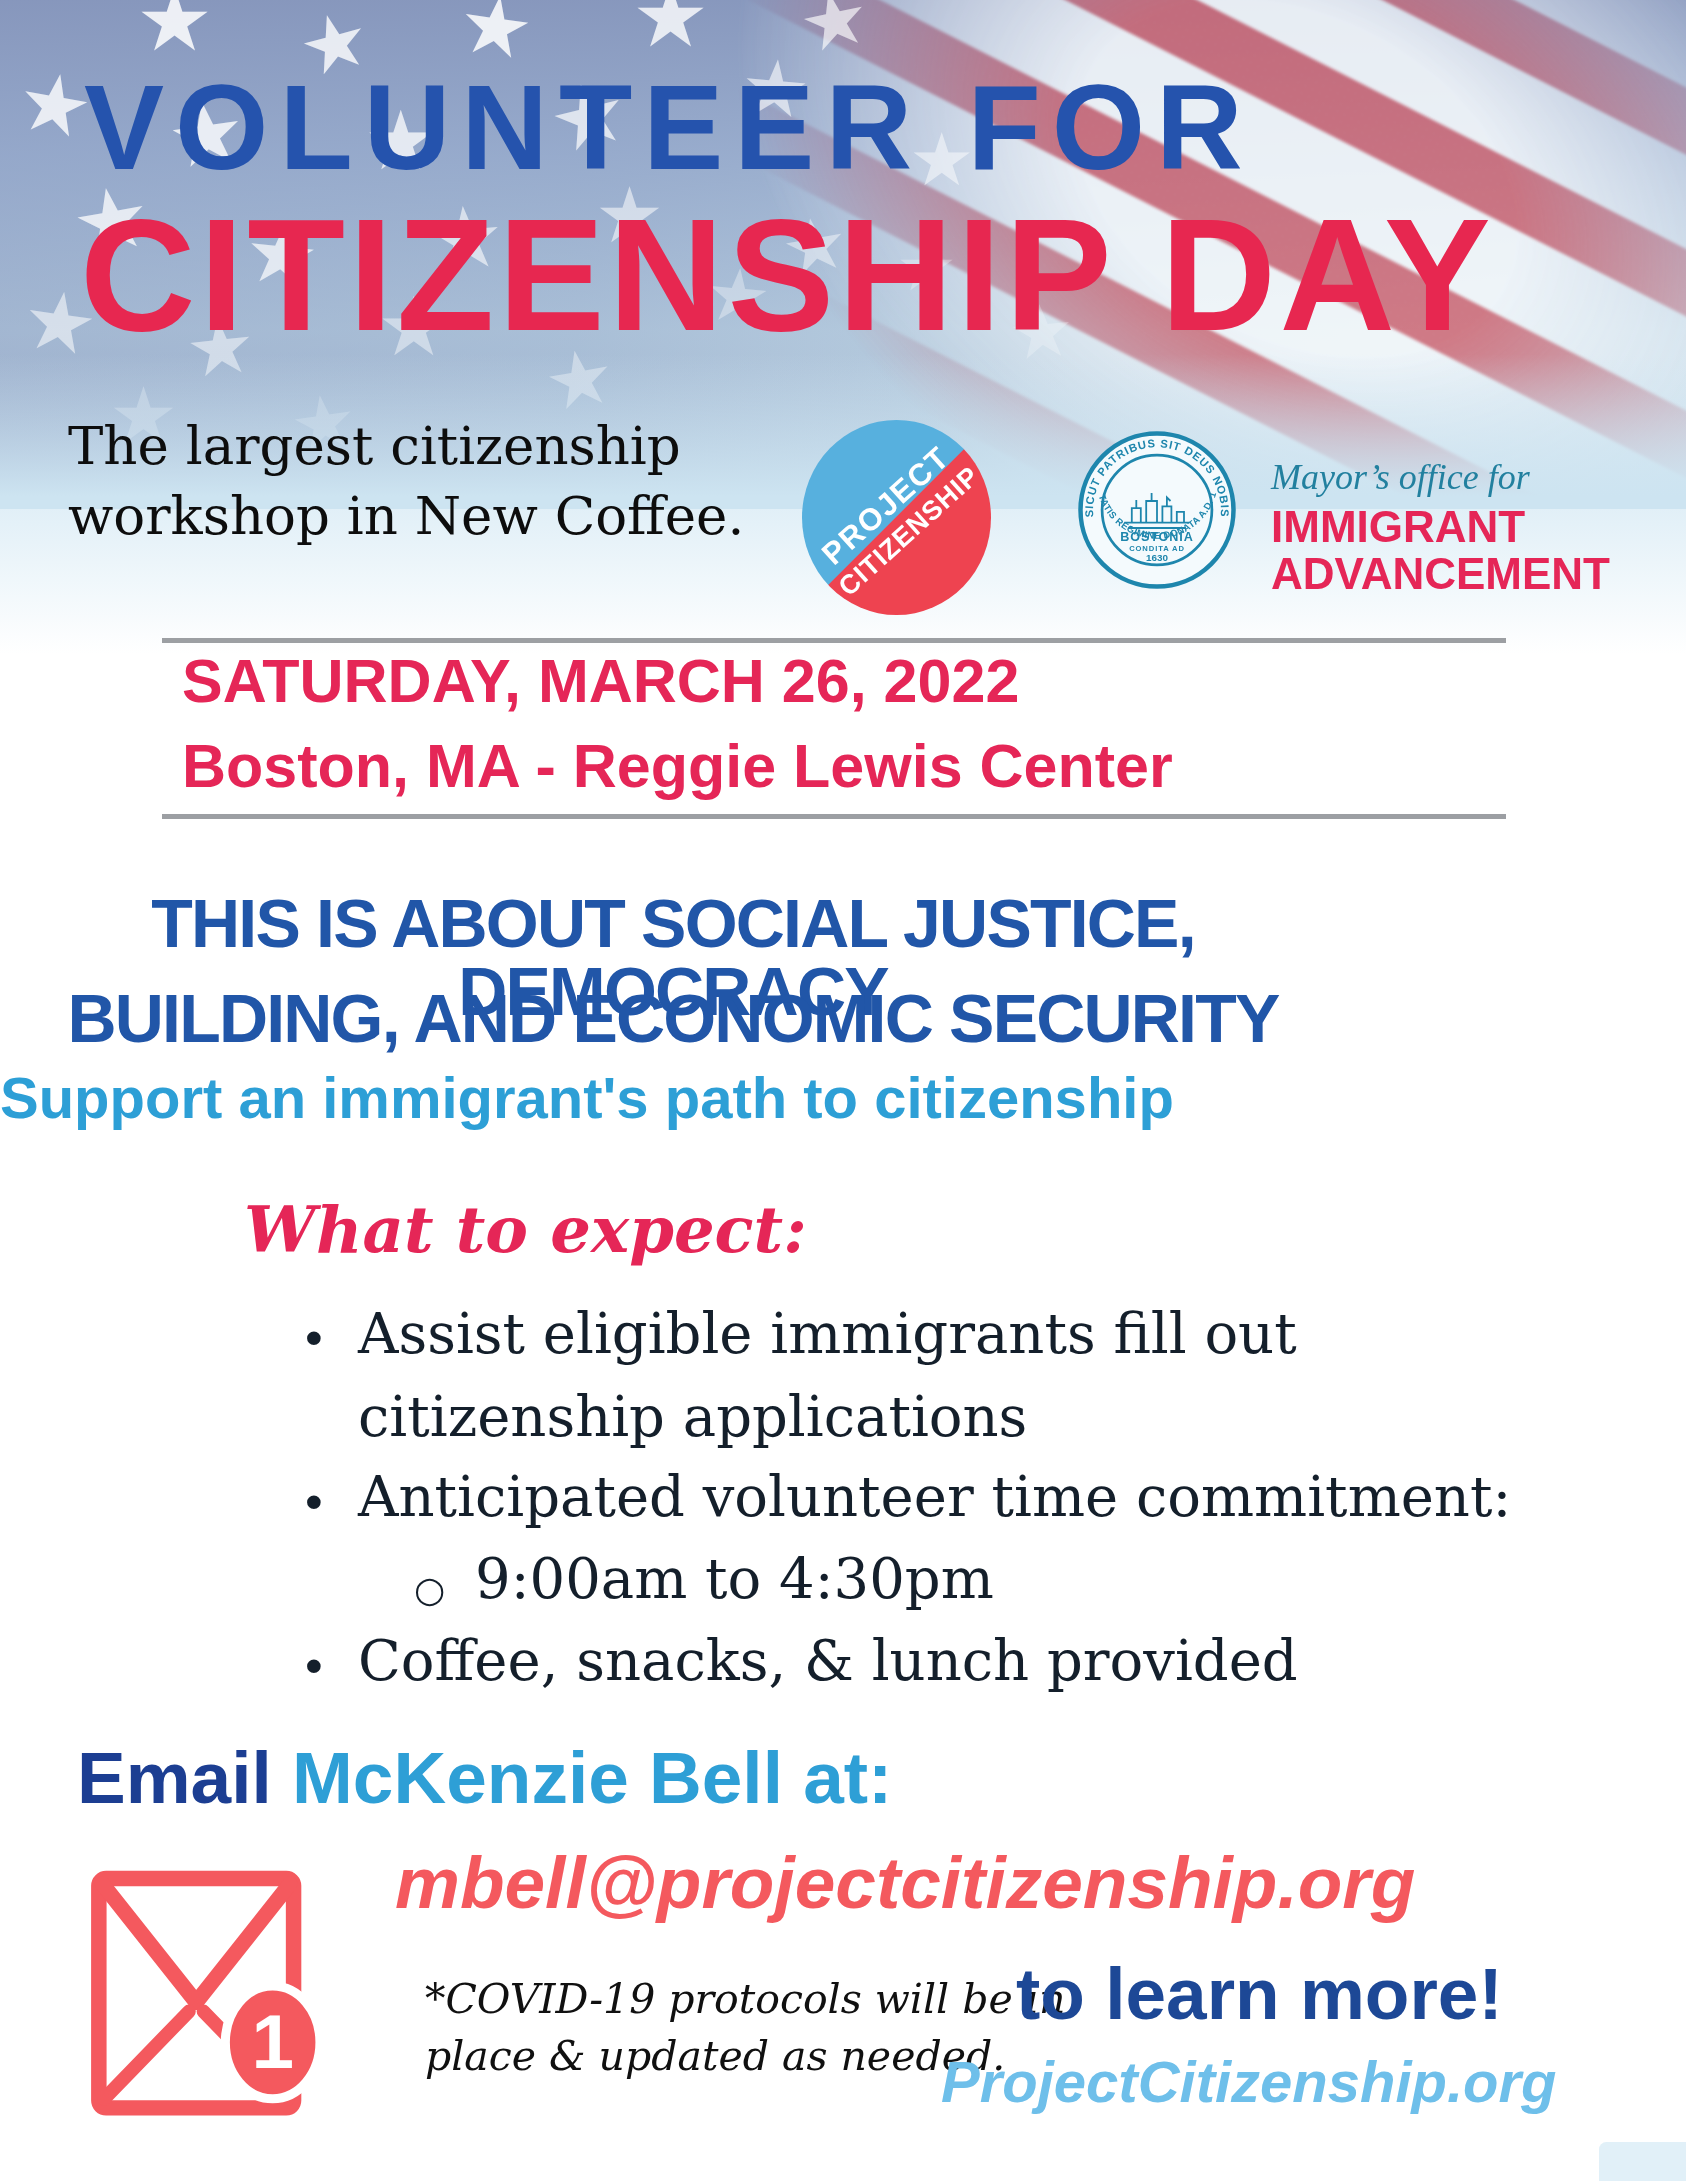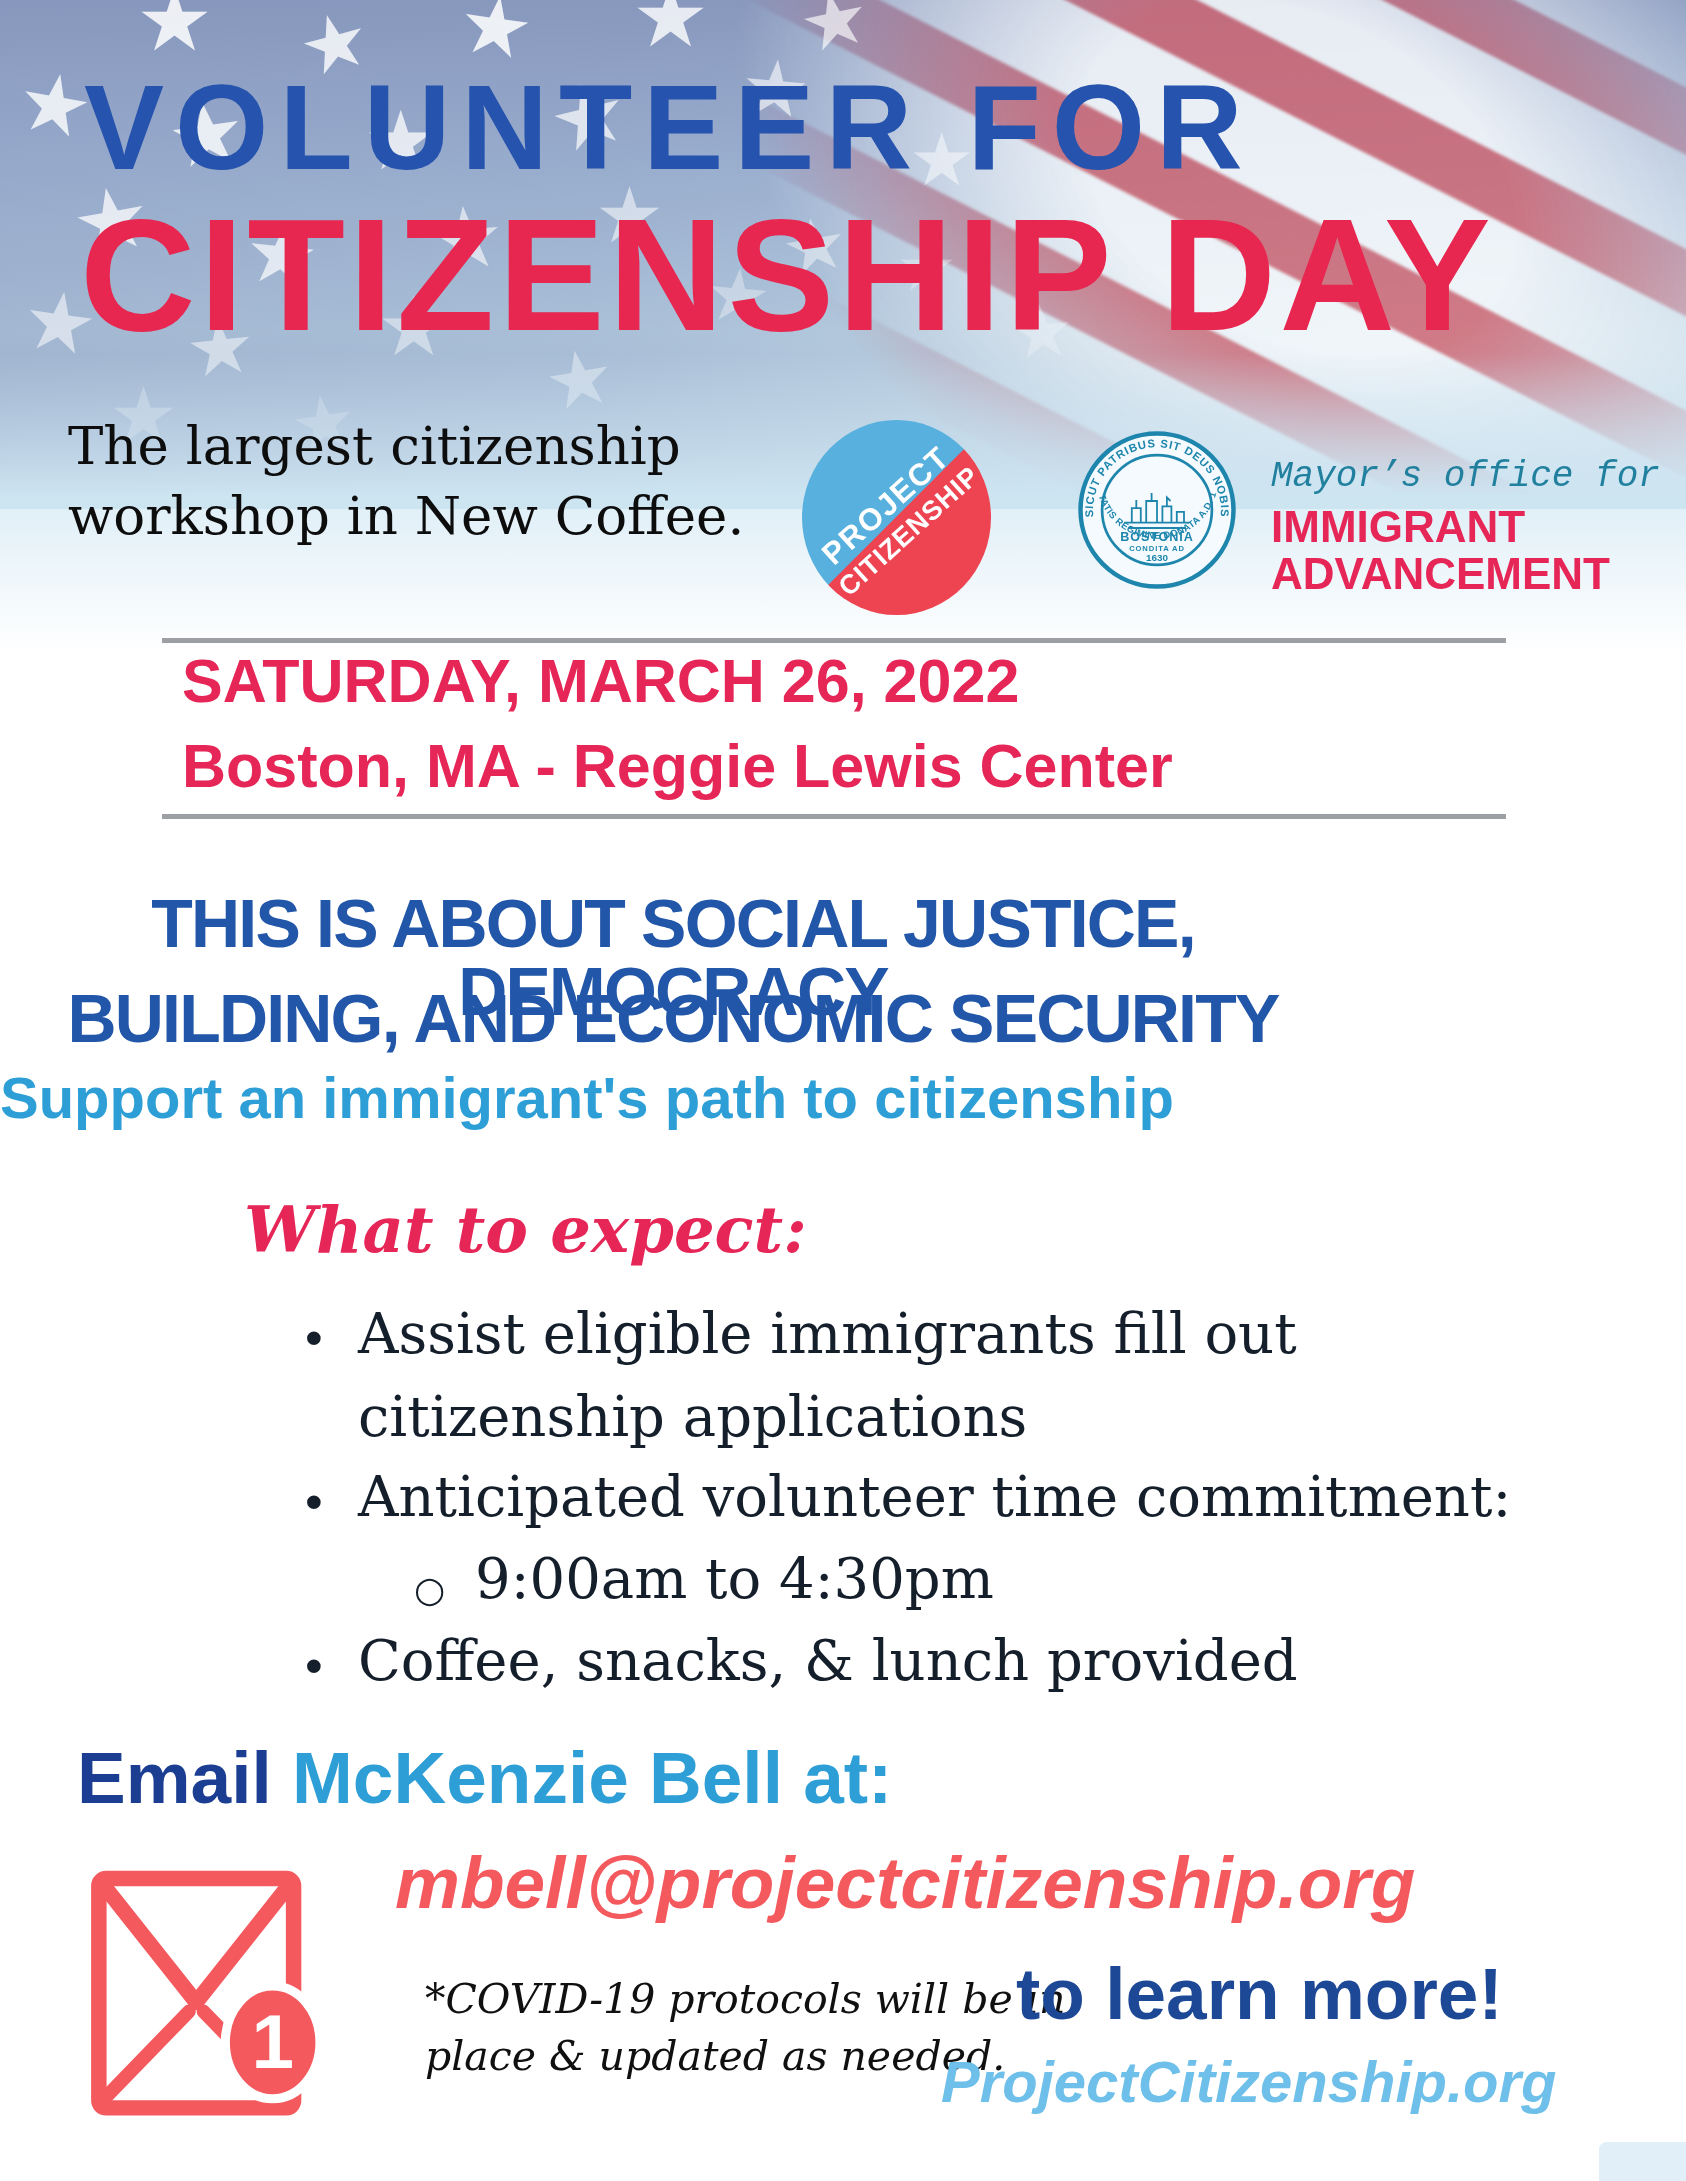--- a/index.html
+++ b/index.html
@@ -40,21 +40,21 @@
   .tagline{position:absolute;left:68px;top:411px;font-family:"DejaVu Serif",serif;font-size:53px;color:#0d0d0d;line-height:1.32;}
   
   .pc-logo{position:absolute;left:802px;top:420px;width:189px;height:195px;border-radius:50%;
     background:linear-gradient(135deg,#57b0de 49.6%,#ee4350 50%);overflow:hidden;}
   .pc-logo .rot{position:absolute;left:50%;top:50%;transform:translate(-50%,-50%) rotate(-42deg);
     text-align:center;color:#ffffff;font-weight:700;line-height:1.18;}
   .pc-logo .w1{font-size:31px;letter-spacing:1.8px;}
   .pc-logo .w2{font-size:27px;letter-spacing:0.9px;}
   .seal{position:absolute;left:1076px;top:429px;width:162px;height:162px;}
   .mayor{position:absolute;left:1271px;top:459px;line-height:1;}
-  .mayor .m1{font-family:Liberation Mono, monospace;font-style:italic;font-size:36px;color:#22809f;margin-bottom:9px;}
+  .mayor .m1{font-family:Liberation Serif, serif;font-style:italic;font-size:36px;color:#22809f;margin-bottom:9px;}
   .mayor .m2,.mayor .m3{font-size:44px;font-weight:800;color:#e52657;line-height:1.06;letter-spacing:0px;}
   
   .rule{position:absolute;left:162px;width:1344px;height:4.5px;background:#9c9fa3;}
   .rule.r1{top:638px;} .rule.r2{top:814px;}
   .date1{position:absolute;left:182px;top:651px;font-size:61px;font-weight:800;color:#e52657;line-height:1;}
   .date2{position:absolute;left:182px;top:736px;font-size:61px;font-weight:800;color:#e52657;line-height:1;}
   
   .about{position:absolute;left:0;width:1346px;text-align:center;font-size:68px;font-weight:800;color:#2156a8;letter-spacing:-1.8px;line-height:1;}
   .about.a1{top:889px;} .about.a2{top:984px;}
   .support{position:absolute;left:0;top:1069px;width:1686px;text-align:left;font-size:58px;font-weight:700;color:#2d9fd6;line-height:1;}

